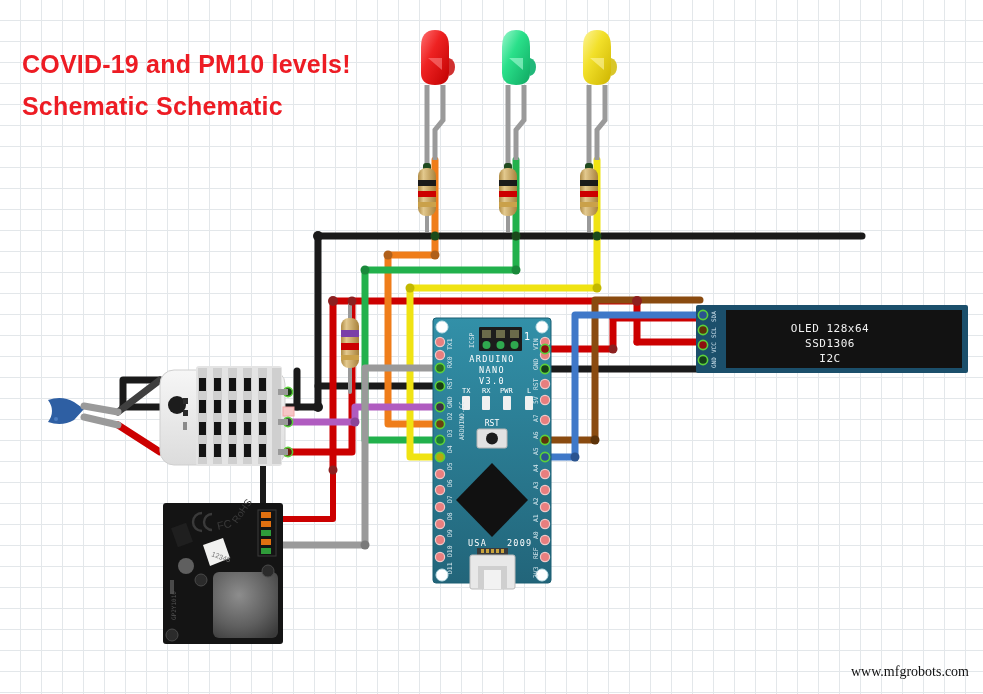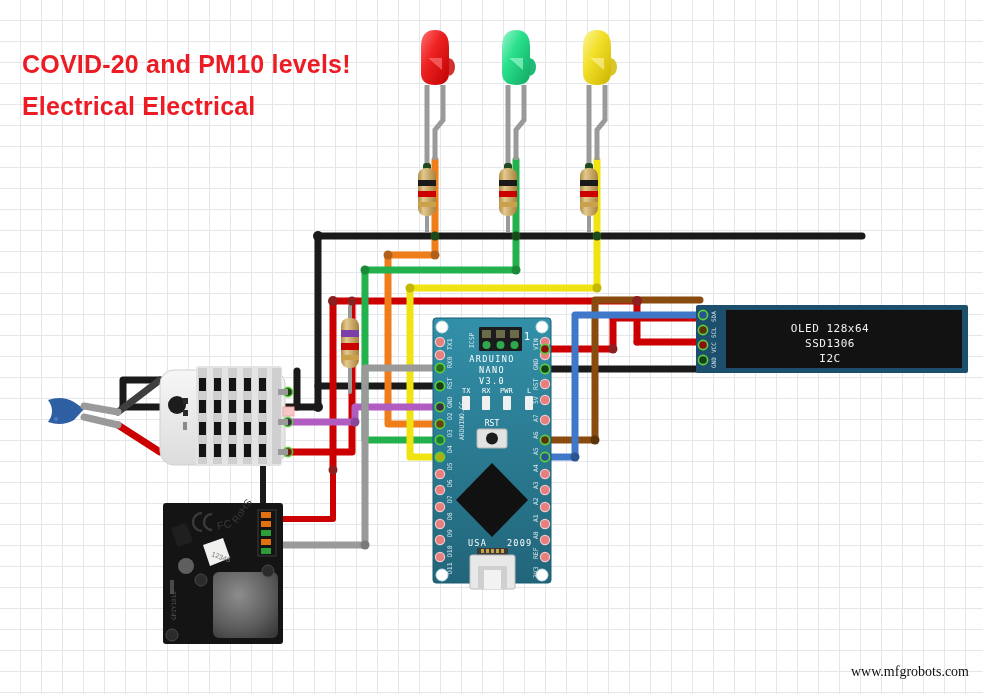--- a/index.html
+++ b/index.html
@@ -449,17 +449,17 @@
     </g>
     <g id="resistor-dust">
       <rect x="341" y="318" width="18" height="50" rx="8" fill="url(#gRes)"></rect>
       <rect x="341" y="330" width="18" height="7" fill="#7a3fa8"></rect>
       <rect x="341" y="343" width="18" height="7" fill="#cc0000"></rect>
       <rect x="341" y="355" width="18" height="5" fill="#caa14a"></rect>
     </g>
 
   </svg>
 
-  <div class="ttl" id="title-line1">COVID-20 and PM10 levels!</div>
-  <div class="ttl" id="title-line2">Electrical Electrical</div>
+  <div class="ttl" id="title-line1">COVID-19 and PM10 levels!</div>
+  <div class="ttl" id="title-line2">Schematic Schematic</div>
 
   <div id="watermark">www.mfgrobots.com</div>
 </div>
 
 </body></html>

